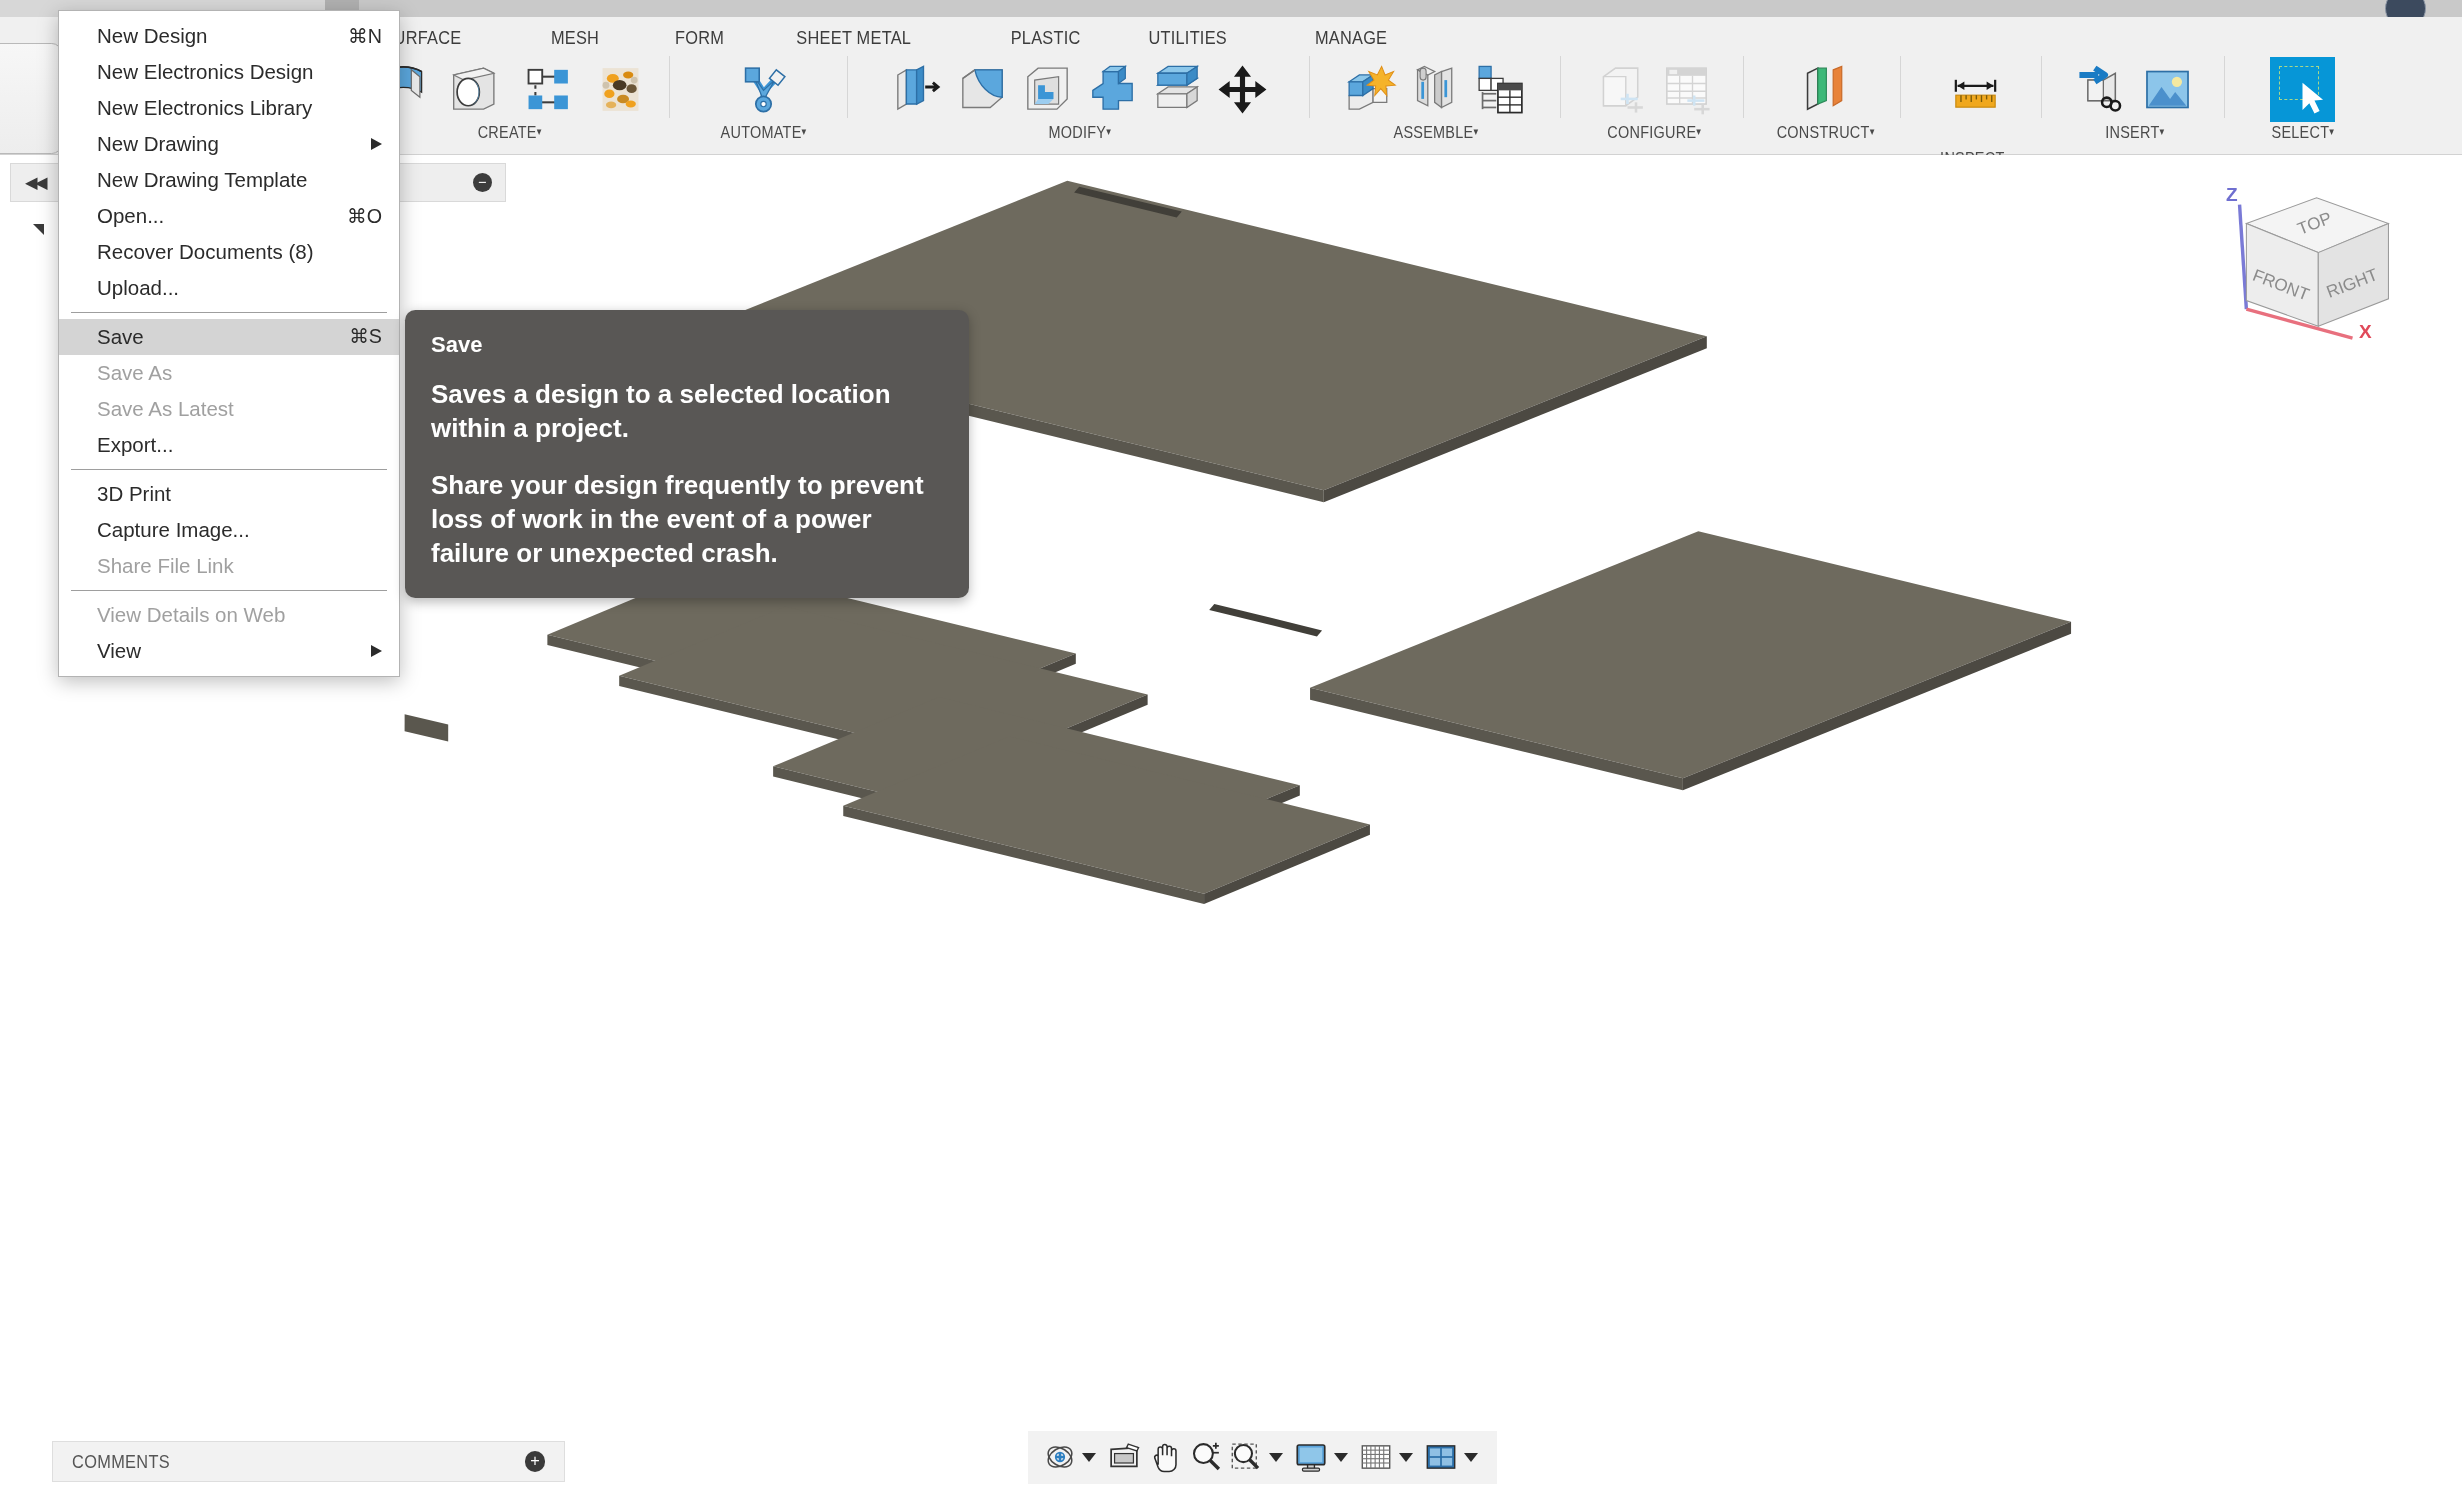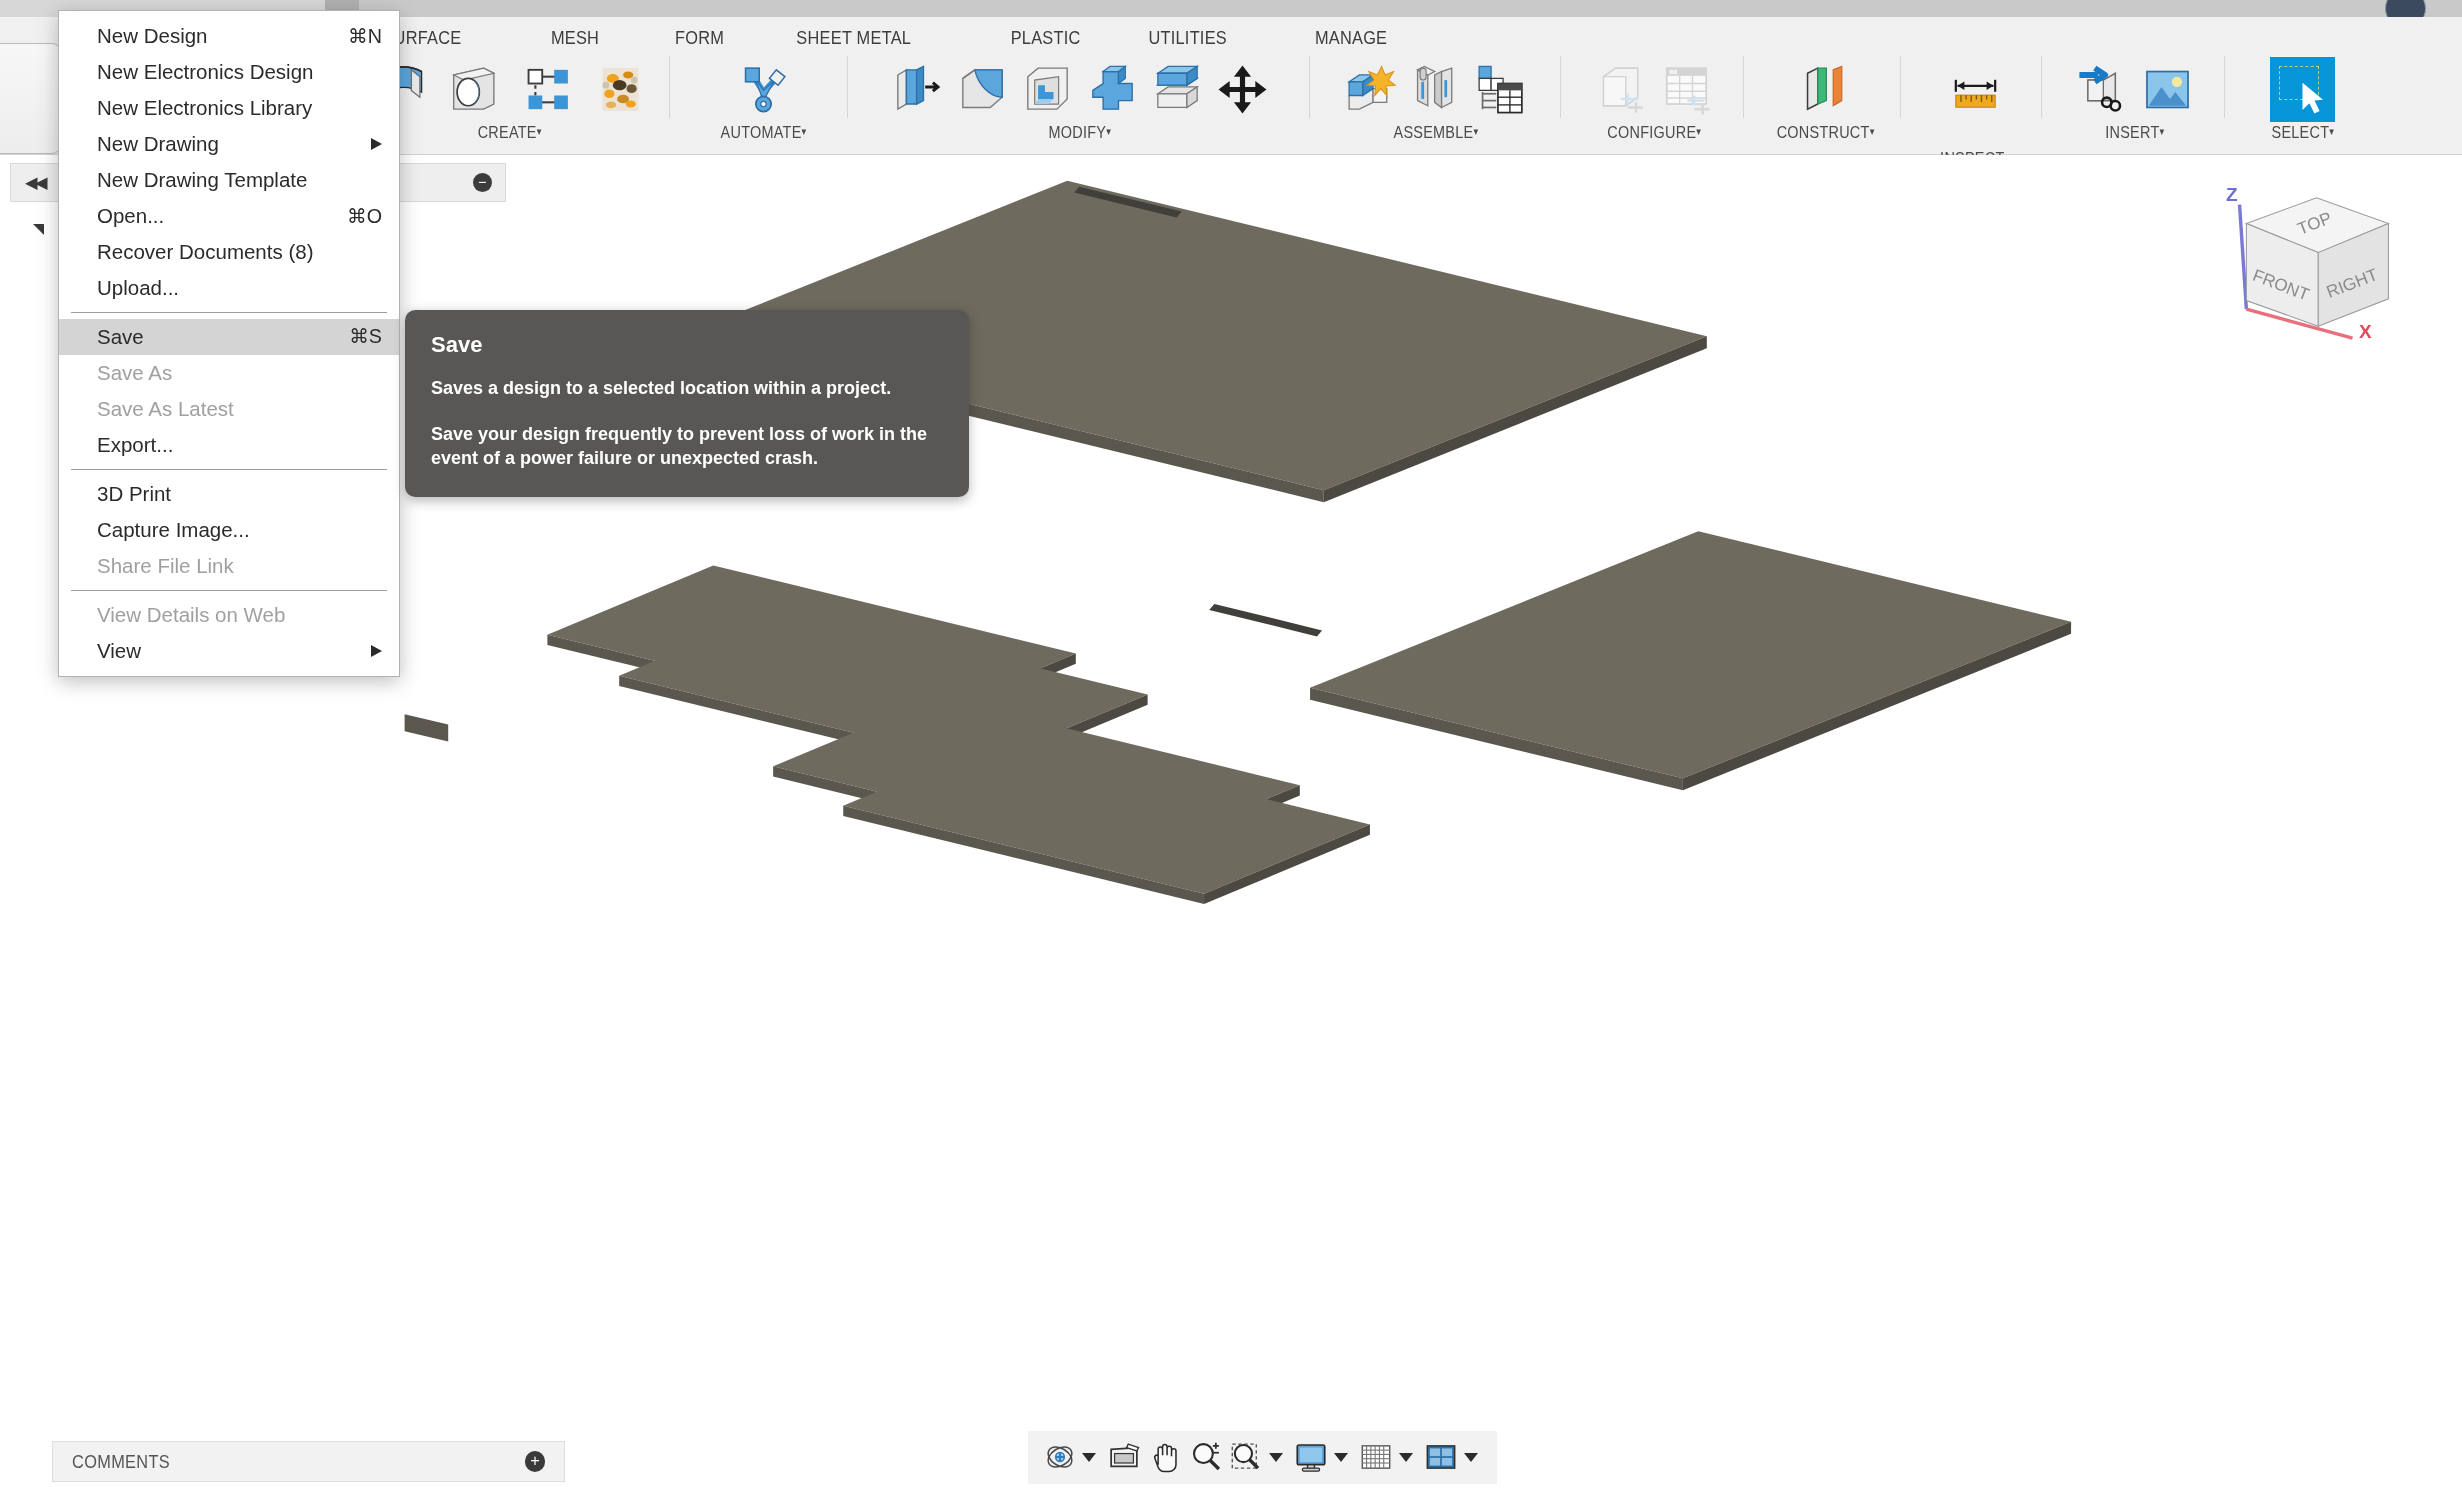--- a/index.html
+++ b/index.html
@@ -218,21 +218,21 @@
     box-sizing: border-box;
     color: #ffffff;
     z-index: 70;
     box-shadow: 0 3.4px 12px rgba(0,0,0,.28);
   }
   .tt-title {
     font-size: 22px; font-weight: bold;
     margin-bottom: 19px;
   }
   .tt-para {
-    font-size: 18px; font-weight: bold;
+    font-size: 26px; font-weight: bold;
     line-height: 1.32;
     margin-bottom: 22px;
   }
   .tt-para:last-child { margin-bottom: 0; }
 
   
   .canvas {
     position: absolute; left: 0; top: 155px;
     width: 2462px; height: 1339px;
     background: #ffffff;
@@ -1076,17 +1076,17 @@
     </div>
     <div class="mi">
       <span>View</span>
       <span class="submenu-arrow"></span>
     </div>
   </div>
 
   <div class="tooltip">
     <div class="tt-title">Save</div>
     <div class="tt-para">Saves a design to a selected location within a project.</div>
-    <div class="tt-para">Save your design frequently to prevent loss of work in the event of a power failure or unexpected crash.</div>
+    <div class="tt-para">Share your design frequently to prevent loss of work in the event of a power failure or unexpected crash.</div>
   </div>
 
 </div>
 
 
 </body></html>

